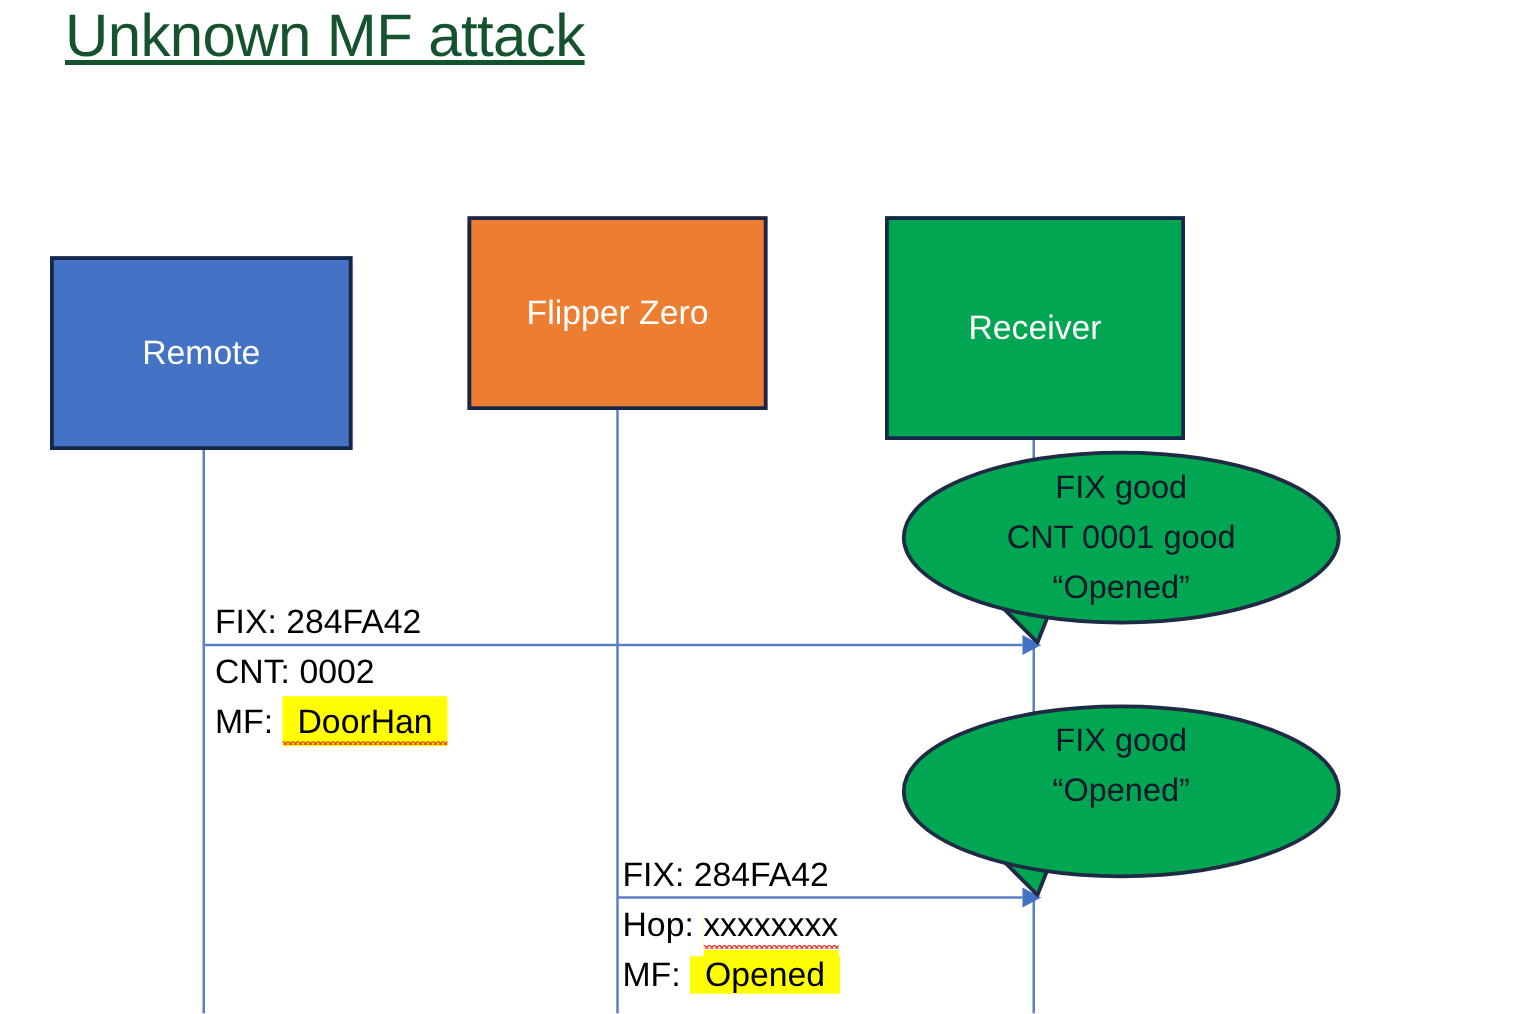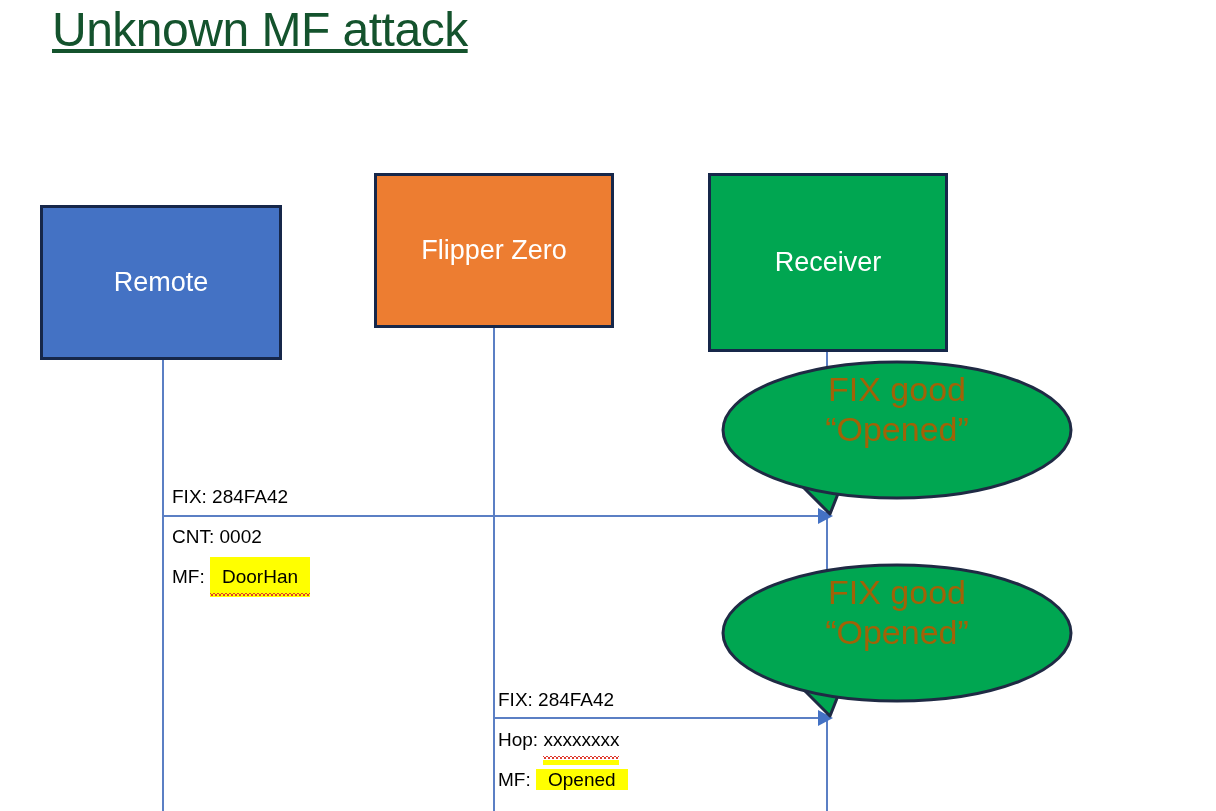--- a/index.html
+++ b/index.html
@@ -69,21 +69,21 @@
   }
   #box-receiver {
     left: 708px; top: 173px;  width: 240px;  height: 179px;
     background: #00A651;
   }
 
   
   .msg-text {
     position: absolute;
     color: #000000;
-    font-size: 19px;
+    font-size: 27px;
     line-height: 40px;
     white-space: nowrap;
   }
   .msg-line { display: block; height: 40px; }
   .hl {
     background: #FFFF00;
     padding: 0 12px;
   }
   .squiggle {
     position: relative;
@@ -104,22 +104,22 @@
   #msg1-l1 { left: 172px; top: 477px; }
   #msg1-l2 { left: 172px; top: 517px; }
   #msg2-l1 { left: 498px; top: 680px; }
   #msg2-l2 { left: 498px; top: 720px; }
 
   
   .bubble-text {
     position: absolute;
     width: 348px;
     text-align: center;
-    color: #a16207;
-    font-size: 34px;
+    color: #0f172a;
+    font-size: 26px;
     line-height: 40px;
     pointer-events: none;
   }
   #bubble1-text { left: 723px; top: 369px; }
   #bubble2-text { left: 723px; top: 572px; }
 </style>
 </head>
 <body>
 
 <div id="slide">
@@ -184,20 +184,21 @@
     <span class="msg-line">FIX: 284FA42</span>
   </div>
 
   <div class="msg-text" id="msg2-l2">
     <span class="msg-line"><span>Hop: </span><span class="squiggle" style="box-shadow: 0 5px 0 0 #FFFF00; text-align: right;">xxxxxxxx</span></span>
     <span class="msg-line"><span>MF: </span><span class="hl">Opened</span></span>
   </div>
 
   <div class="bubble-text" id="bubble1-text">
     <div>FIX good</div>
+    <div>CNT 0001 good</div>
     <div>“Opened”</div>
   </div>
 
   <div class="bubble-text" id="bubble2-text">
     <div>FIX good</div>
     <div>“Opened”</div>
   </div>
 
 </div>
 

